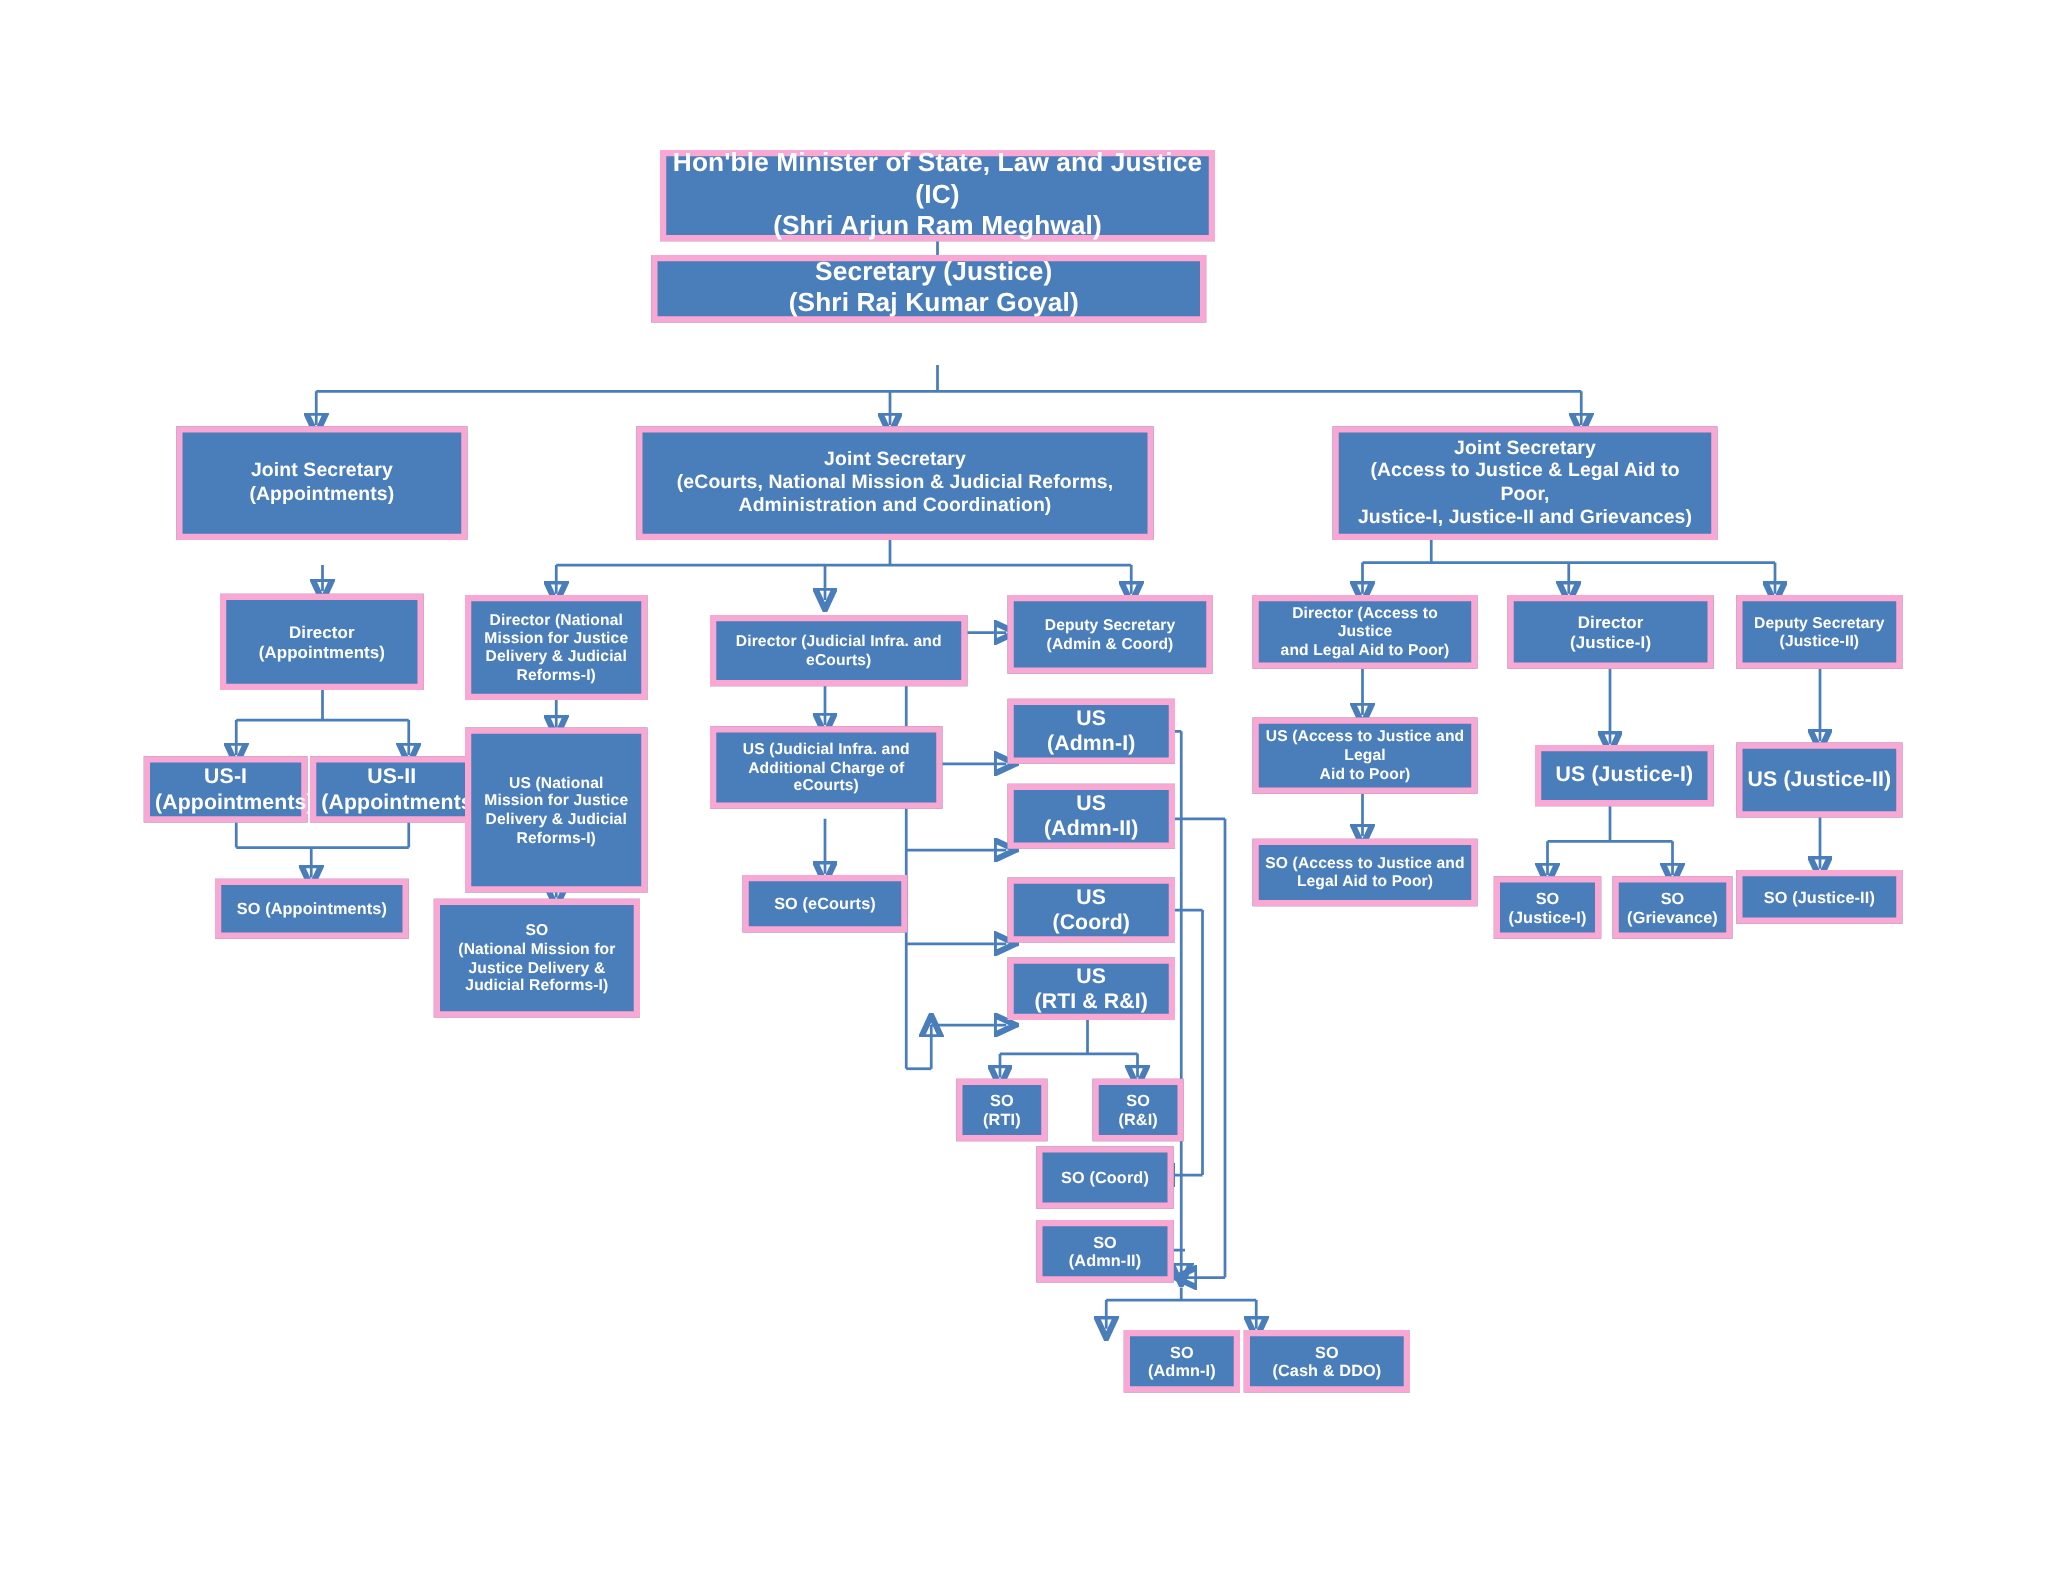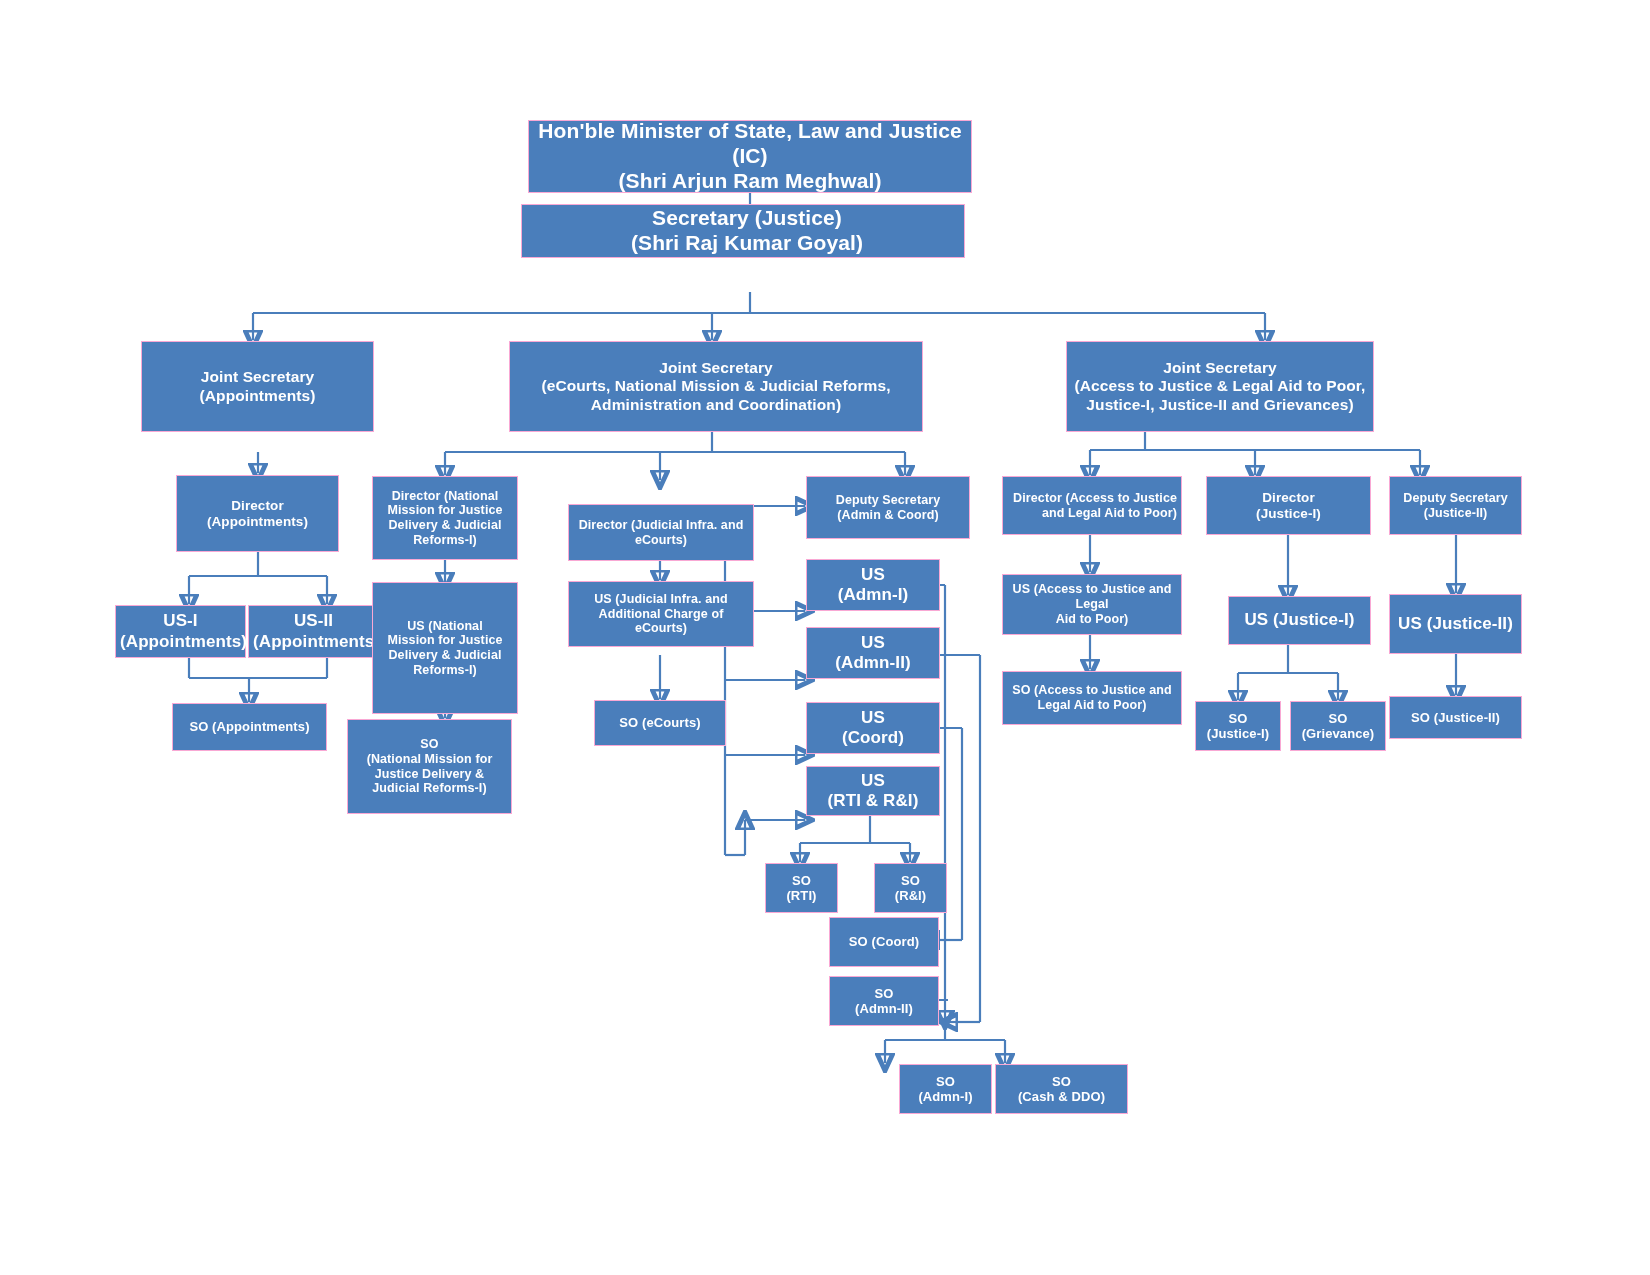--- a/index.html
+++ b/index.html
@@ -15,21 +15,21 @@
     position: relative;
     width: 1650px;
     height: 1275px;
     background: #ffffff;
     overflow: hidden;
   }
   .node {
     position: absolute;
     box-sizing: border-box;
     background: #4A7EBB;
-    border: 1px solid #f9a8d4;
+    border: 5px solid #f9a8d4;
     color: #ffffff;
     font-weight: bold;
     display: flex;
     align-items: center;
     justify-content: center;
     text-align: center;
     line-height: 1.18;
     padding: 2px 4px;
     letter-spacing: 0.1px;
   }
@@ -213,21 +213,21 @@
 Reforms-I)</span>
   </div>
 
   <div class="node lvl-small" style="left:347px; top:719px; width:165px; height:95px;">
     <span>SO
 (National Mission for
 Justice Delivery &amp;
 Judicial Reforms-I)</span>
   </div>
 
-  <div class="node lvl-small" style="left:568px; top:504px; width:186px; height:57px;">
+  <div class="node lvl-small" style="left:568px; top:492px; width:206px; height:57px;">
     <span>Director (Judicial Infra. and
 eCourts)</span>
   </div>
 
   <div class="node lvl-small" style="left:568px; top:581px; width:186px; height:66px;">
     <span>US (Judicial Infra. and
 Additional Charge of
 eCourts)</span>
   </div>
 
@@ -282,21 +282,21 @@
   <div class="node lvl-so" style="left:899px; top:1064px; width:93px; height:50px;">
     <span>SO
 (Admn-I)</span>
   </div>
 
   <div class="node lvl-so" style="left:995px; top:1064px; width:133px; height:50px;">
     <span>SO
 (Cash &amp; DDO)</span>
   </div>
 
-  <div class="node lvl-small" style="left:1002px; top:476px; width:180px; height:59px;text-align:right;">
+  <div class="node lvl-small" style="left:1002px; top:476px; width:180px; height:59px;">
     <span>Director (Access to Justice
 and Legal Aid to Poor)</span>
   </div>
 
   <div class="node lvl-small" style="left:1002px; top:574px; width:180px; height:61px;">
     <span>US (Access to Justice and Legal
 Aid to Poor)</span>
   </div>
 
   <div class="node lvl-small" style="left:1002px; top:671px; width:180px; height:54px;">

